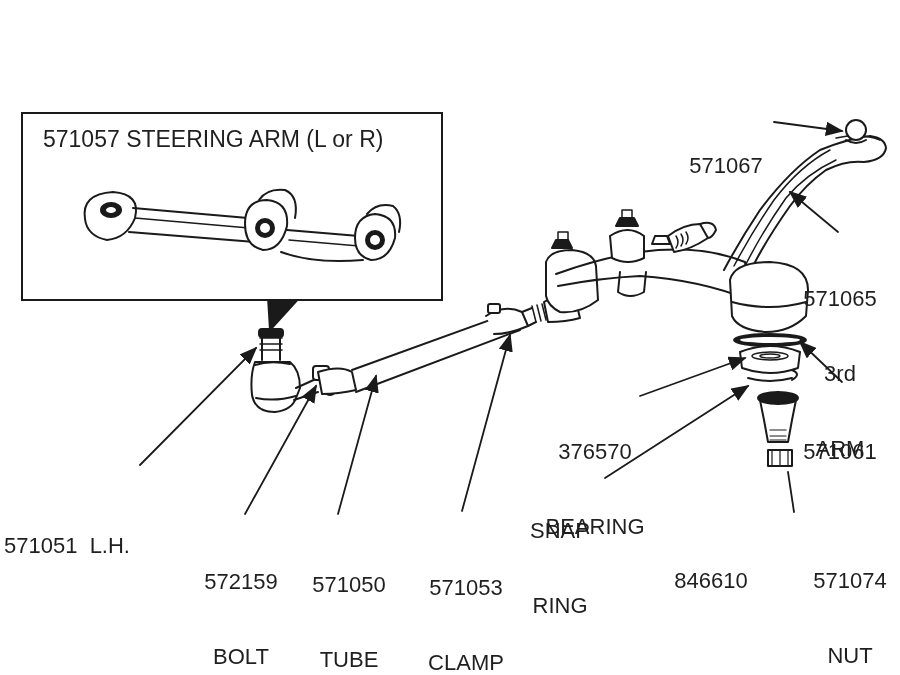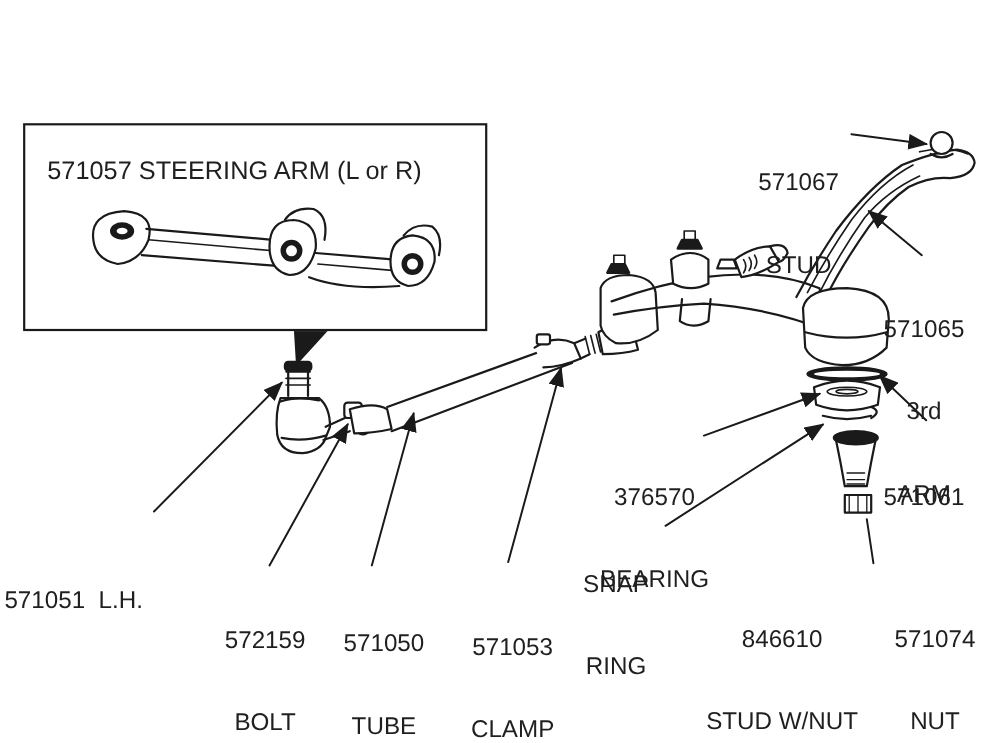--- a/index.html
+++ b/index.html
@@ -2,21 +2,21 @@
 <html><head>
 <meta charset="utf-8">
 <style>
   html, body { margin:0; padding:0; background:#ffffff; }
   body { width:900px; height:675px; position:relative; overflow:hidden; font-family:"Liberation Sans", sans-serif; color:#1a1a1a; }
   #art { position:absolute; left:0; top:0; width:900px; height:675px; }
   .lbl { position:absolute; font-size:22px; line-height:25px; color:#1f1f1f; white-space:pre; }
   .c { text-align:center; }
   .r { text-align:center; }
   .inset { position:absolute; left:21px; top:112px; width:418px; height:185px; border:2px solid #1a1a1a; background:#fff; }
-  .inset-title { position:absolute; left:20px; top:28px; font-size:23px; white-space:pre; color:#1f1f1f; }
+  .inset-title { position:absolute; left:20px; top:12px; font-size:23px; white-space:pre; color:#1f1f1f; }
 </style>
 </head>
 <body>
 
 <svg id="art" viewBox="0 0 900 675" xmlns="http://www.w3.org/2000/svg">
   <defs>
     <marker id="ah" markerWidth="10" markerHeight="8" refX="9" refY="4" orient="auto">
       <path d="M0,0 L10,4 L0,8 Z" fill="#1a1a1a"></path>
     </marker>
   </defs>
@@ -129,21 +129,20 @@
       <path d="M332,124 Q332,102 352,100 Q374,102 372,124 Q366,146 348,146 Q332,142 332,124 Z" fill="#fff"></path>
       <path d="M344,100 Q354,88 370,92 Q380,100 376,118" fill="none"></path>
       <circle cx="352" cy="126" r="9" fill="#1a1a1a"></circle>
       <circle cx="352" cy="126" r="5" fill="#fff" stroke="none"></circle>
     </g>
   </svg>
 </div>
 
 <div class="lbl c" style="left:676px;top:103px;width:100px;text-align:center;">
   <div>571067</div>
-  <div>STUD</div>
 </div>
 
 <div class="lbl r" style="left:790px;top:236px;width:100px;">
   <div>571065</div>
   <div>3rd</div>
   <div>ARM</div>
 </div>
 
 <div class="lbl c" style="left:530px;top:389px;width:130px;">
   <div>376570</div>
@@ -154,21 +153,20 @@
   <div>571061</div>
 </div>
 
 <div class="lbl c" style="left:510px;top:468px;width:100px;">
   <div>SNAP</div>
   <div>RING</div>
 </div>
 
 <div class="lbl c" style="left:626px;top:518px;width:170px;">
   <div>846610</div>
-  <div>STUD W/NUT</div>
 </div>
 
 <div class="lbl c" style="left:802px;top:518px;width:96px;">
   <div>571074</div>
   <div>NUT</div>
 </div>
 
 <div class="lbl" style="left:4px;top:483px;width:180px;">
   <div>571051  L.H.</div>
   

